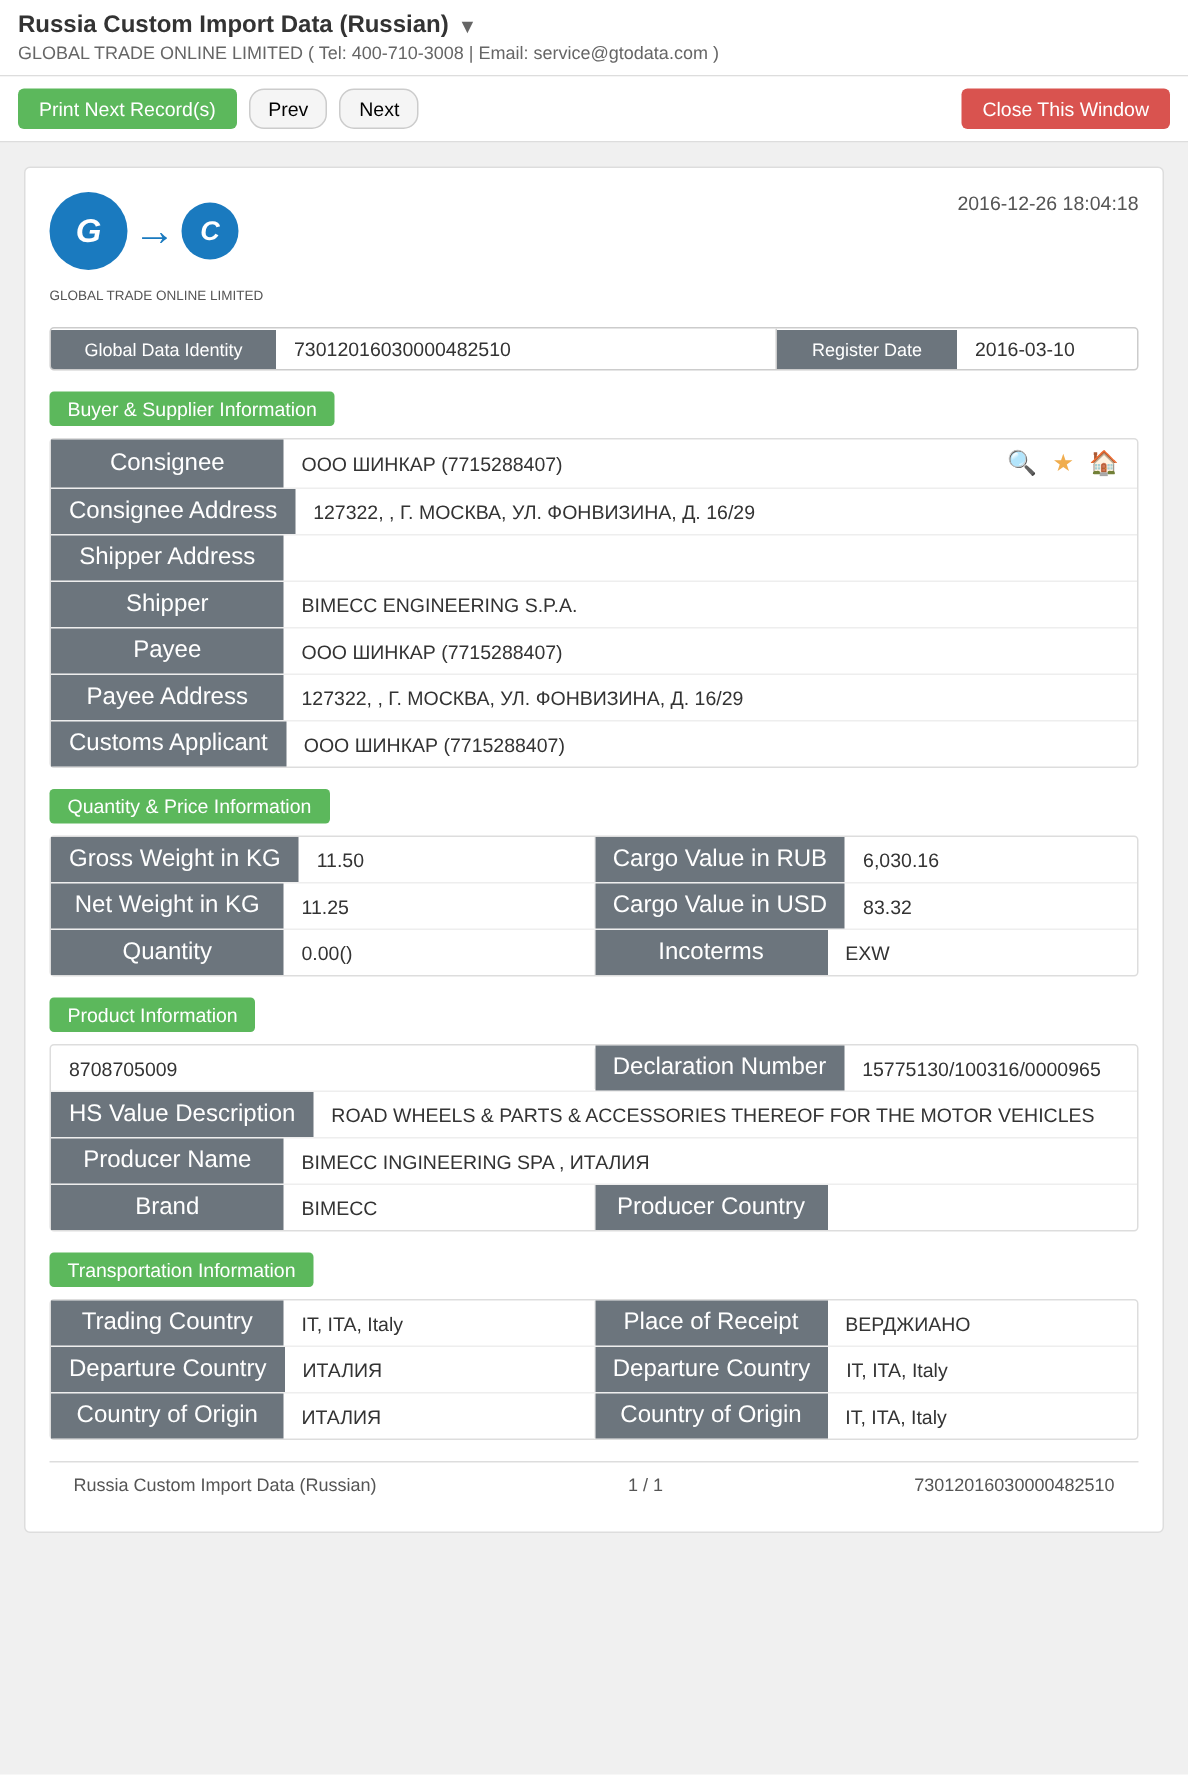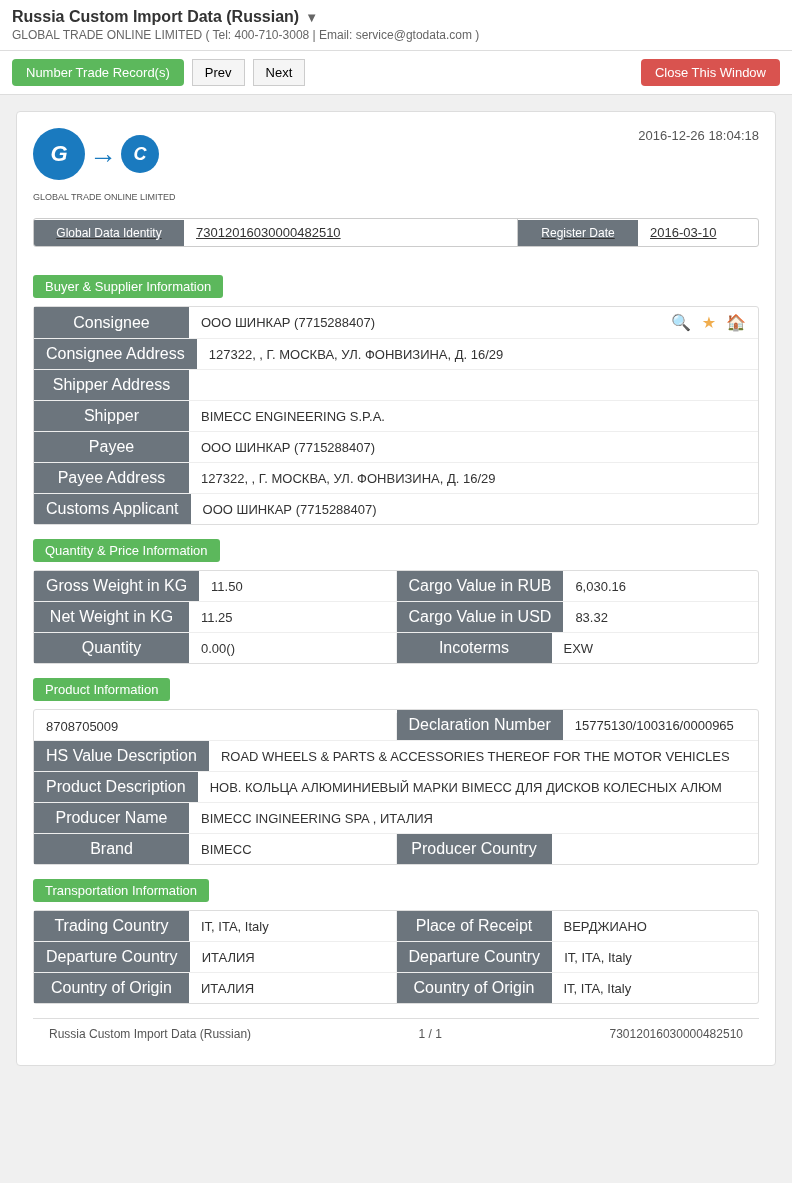--- a/index.html
+++ b/index.html
@@ -4,36 +4,36 @@
   <style>
     * { box-sizing: border-box; margin: 0; padding: 0; }
     body { font-family: Arial, sans-serif; font-size: 13px; background: #f0f0f0; color: #333; }
 
     .page-header { background: #fff; padding: 8px 12px; border-bottom: 1px solid #ddd; }
     .page-title { font-size: 16px; font-weight: bold; color: #333; display: flex; align-items: center; gap: 6px; }
     .page-subtitle { font-size: 12px; color: #666; margin-top: 2px; }
 
     .toolbar { background: #fff; padding: 8px 12px; display: flex; align-items: center; gap: 8px; border-bottom: 1px solid #ddd; }
     .btn-print { background: #5cb85c; color: #fff; border: none; padding: 6px 14px; border-radius: 4px; cursor: pointer; font-size: 13px; }
-    .btn-nav { background: #f5f5f5; border: 1px solid #ccc; padding: 5px 12px; border-radius: 0; cursor: pointer; font-size: 13px; }
+    .btn-nav { background: #f5f5f5; border: 1px solid #ccc; padding: 5px 12px; border-radius: 10px; cursor: pointer; font-size: 13px; }
     .btn-close { background: #d9534f; color: #fff; border: none; padding: 6px 14px; border-radius: 4px; cursor: pointer; font-size: 13px; margin-left: auto; }
 
     .content { padding: 16px; }
 
     .record-card { background: #fff; border: 1px solid #ddd; border-radius: 4px; padding: 16px; max-width: 760px; margin: 0 auto; }
 
     .record-header { display: flex; justify-content: space-between; align-items: flex-start; margin-bottom: 16px; }
     .logo-area { display: flex; flex-direction: column; align-items: flex-start; }
     .logo-graphic { display: flex; align-items: center; gap: 4px; }
     .logo-circle-g { width: 52px; height: 52px; border-radius: 50%; background: #1a7abf; display: flex; align-items: center; justify-content: center; color: #fff; font-size: 22px; font-weight: bold; font-style: italic; }
     .logo-circle-g2 { width: 38px; height: 38px; border-radius: 50%; background: #1a7abf; display: flex; align-items: center; justify-content: center; color: #fff; font-size: 18px; font-weight: bold; font-style: italic; }
     .logo-text { font-size: 9px; color: #555; margin-top: 12px; }
     .record-timestamp { font-size: 13px; color: #555; }
 
-    .identity-row { display: flex; align-items: center; border: 1px solid #ccc; border-radius: 3px; margin-bottom: 28px; overflow: hidden; text-decoration: underline; }
+    .identity-row { display: flex; align-items: center; border: 1px solid #ccc; border-radius: 3px; margin-bottom: 14px; overflow: hidden; }
     .identity-label { background: #6c757d; color: #fff; padding: 6px 12px; font-size: 12px; min-width: 150px; text-align: center; }
     .identity-value { padding: 6px 12px; flex: 1; font-size: 13px; }
     .identity-divider { width: 1px; background: #ccc; align-self: stretch; }
     .register-label { background: #6c757d; color: #fff; padding: 6px 12px; font-size: 12px; min-width: 120px; text-align: center; }
     .register-value { padding: 6px 12px; font-size: 13px; min-width: 120px; }
 
     .section { margin-bottom: 14px; }
     .section-title { background: #5cb85c; color: #fff; padding: 4px 12px; border-radius: 3px; display: inline-block; font-size: 13px; margin-bottom: 8px; }
 
     .section-content { border: 1px solid #ddd; border-radius: 3px; }
@@ -41,40 +41,40 @@
     .field-row { display: flex; align-items: stretch; border-bottom: 1px solid #eee; }
     .field-row:last-child { border-bottom: none; }
     .field-label { background: #6c757d; color: #fff; padding: 6px 12px; font-size: 16px; min-width: 155px; text-align: center; display: flex; align-items: center; justify-content: center; }
     .field-value { padding: 6px 12px; flex: 1; font-size: 13px; border-right: 1px solid #eee; display: flex; align-items: center; }
     .field-value:last-child { border-right: none; }
     .field-value.with-icons { display: flex; align-items: center; gap: 10px; }
     .field-icon { color: #999; font-size: 16px; cursor: pointer; }
     .field-icon.star { color: #f0ad4e; }
     .field-icon.home { color: #5cb85c; }
 
-    .two-col-row { display: flex; align-items: flex-end; border-bottom: 1px solid #eee; }
+    .two-col-row { display: flex; align-items: center; border-bottom: 1px solid #eee; }
     .two-col-row:last-child { border-bottom: none; }
     .half { display: flex; flex: 1; }
     .half:first-child { border-right: 1px solid #eee; }
 
     .footer-bar { display: flex; justify-content: space-between; align-items: center; padding: 8px 16px; border-top: 1px solid #ddd; background: #fff; font-size: 12px; color: #555; max-width: 760px; margin: 0 auto; }
   </style>
 </head>
 <body>
 
 <div class="page-header">
   <div class="page-title">
     <span>Russia Custom Import Data (Russian)</span>
     <span style="cursor:pointer;color:#666;font-size:13px;">▼</span>
   </div>
   <div class="page-subtitle">GLOBAL TRADE ONLINE LIMITED ( Tel: 400-710-3008 | Email: service@gtodata.com )</div>
 </div>
 
 <div class="toolbar">
-  <button class="btn-print">Number Trade Record(s)</button>
+  <button class="btn-print">Print Next Record(s)</button>
   <button class="btn-nav">Prev</button>
   <button class="btn-nav">Next</button>
   <button class="btn-close">Close This Window</button>
 </div>
 
 <div class="content">
   <div class="record-card">
 
     <div class="record-header">
       <div class="logo-area">
@@ -200,24 +200,20 @@
             <div class="field-label">Declaration Number</div>
             <div class="field-value">15775130/100316/0000965</div>
           </div>
         </div>
 
         <div class="field-row">
           <div class="field-label">HS Value Description</div>
           <div class="field-value">ROAD WHEELS &amp; PARTS &amp; ACCESSORIES THEREOF FOR THE MOTOR VEHICLES</div>
         </div>
 
-        <div class="field-row">
-          <div class="field-label">Product Description</div>
-          <div class="field-value">НОВ. КОЛЬЦА АЛЮМИНИЕВЫЙ МАРКИ BIMECC ДЛЯ ДИСКОВ КОЛЕСНЫХ АЛЮМ</div>
-        </div>
 
         <div class="field-row">
           <div class="field-label">Producer Name</div>
           <div class="field-value">BIMECC INGINEERING SPA , ИТАЛИЯ</div>
         </div>
 
         <div class="two-col-row">
           <div class="half">
             <div class="field-label">Brand</div>
             <div class="field-value">BIMECC</div>

